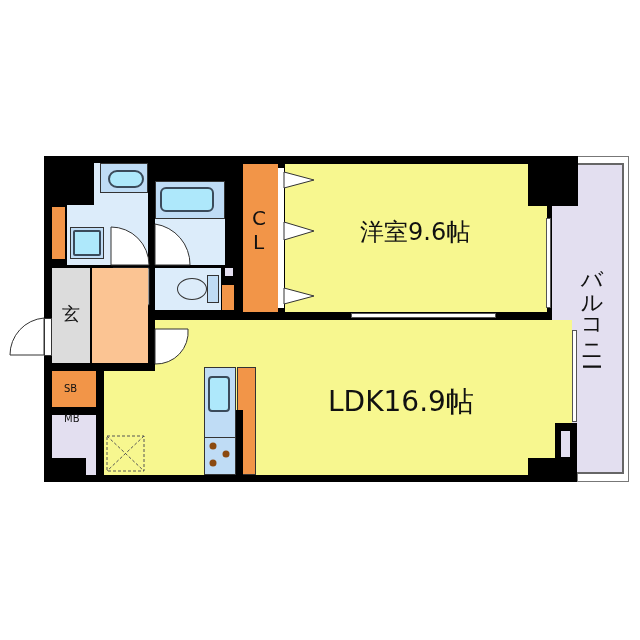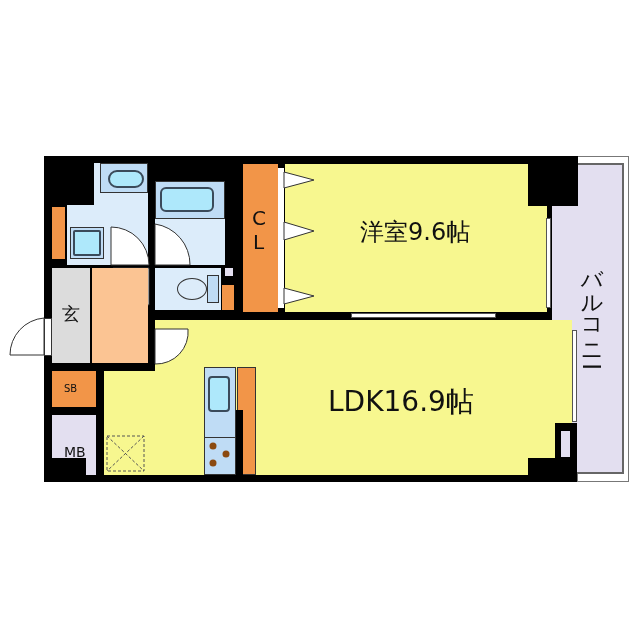--- a/index.html
+++ b/index.html
@@ -97,13 +97,13 @@
 <div class="abs peach" style="left:92px;top:268px;width:56px;height:95px;"></div>
 <div class="abs grey" style="left:52px;top:268px;width:38px;height:95px;"></div>
 <div class="label" style="left:62px;top:302px;font-size:18px;">玄</div>
 <div class="abs" style="left:44px;top:318px;width:8px;height:38px;background:#fff;border:1px solid #333;"></div>
 
 <div class="abs orange" style="left:52px;top:371px;width:44px;height:36px;"></div>
 <div class="label" style="left:64px;top:383px;font-size:10px;">SB</div>
 
 <div class="abs lav" style="left:52px;top:415px;width:44px;height:60px;"></div>
 <div class="abs wall" style="left:52px;top:458px;width:34px;height:17px;"></div>
-<div class="label" style="left:64px;top:444px;font-size:14px;">MB</div>
+<div class="label" style="left:64px;top:413px;font-size:10px;">MB</div>
 
 </body></html>

